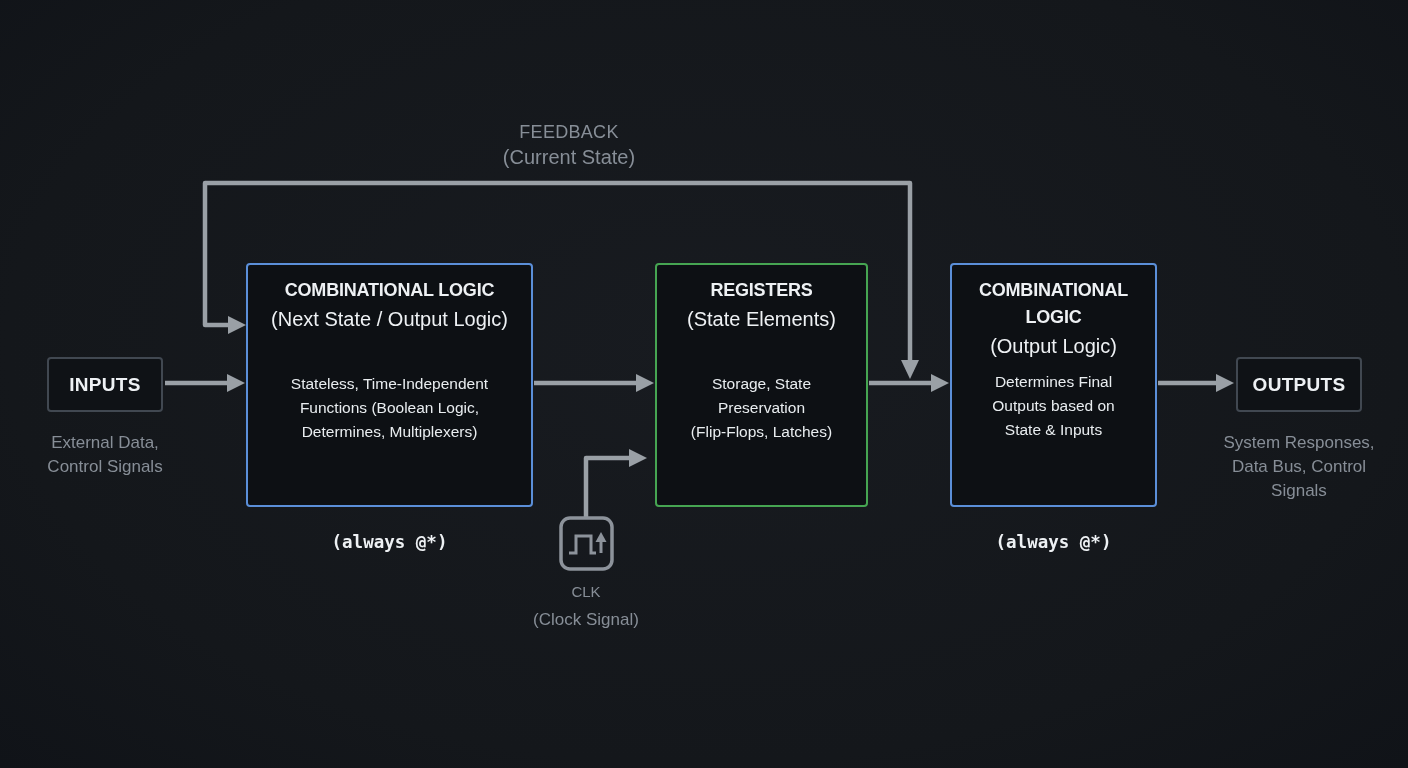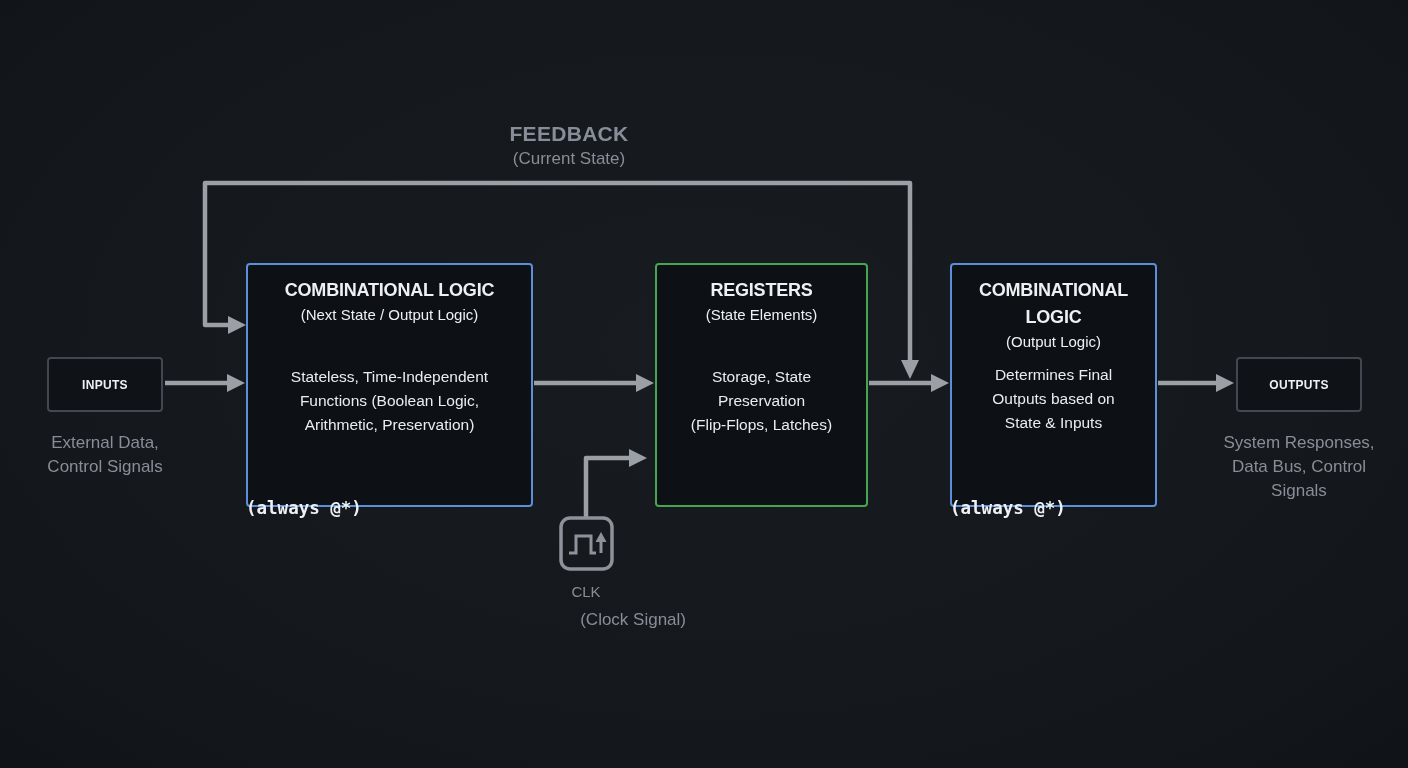--- a/index.html
+++ b/index.html
@@ -18,55 +18,55 @@
   .icon-stroke{stroke:#8d939b;fill:none;}
   .edge-triangle{fill:var(--box_fill,#0d1014);stroke:var(--green,#46a552);stroke-width:3;stroke-linejoin:round;}
 
   .block{
     position:absolute;top:263px;height:244px;box-sizing:border-box;
     background:var(--box_fill,#0d1014);
     border:2.5px solid var(--blue,#5b8fd9);border-radius:4px;
     text-align:center;color:var(--text,#eef1f4);
   }
   .block-title{font-size:18px;font-weight:bold;line-height:1.5;margin-top:12px;white-space:pre-line;letter-spacing:-0.2px;}
-  .block-subtitle{font-size:15px;line-height:1.5;white-space:pre-line;}
+  .block-subtitle{font-size:20px;line-height:1.5;white-space:pre-line;}
   .block-body{font-size:15.5px;line-height:1.55;margin-top:38px;white-space:pre-line;color:#e9edf0;}
 
   .io-box{
     position:absolute;top:357px;height:55px;box-sizing:border-box;
     border:2px solid #414851;border-radius:4px;background:#0f1216;
-    color:var(--text,#eef1f4);font-weight:bold;font-size:12px;letter-spacing:0.3px;
+    color:var(--text,#eef1f4);font-weight:bold;font-size:19px;letter-spacing:0.3px;
     display:flex;align-items:center;justify-content:center;
   }
   #inputs-box{left:47px;width:116px;}
   #outputs-box{left:1236px;width:126px;}
 
   .io-caption{
     position:absolute;top:431px;width:220px;text-align:center;
     color:var(--muted,#868d96);font-size:17px;line-height:1.4;white-space:pre-line;
   }
   #inputs-caption{left:-5px;}
   #outputs-caption{left:1189px;}
 
   .feedback-label{position:absolute;left:419px;top:120px;width:300px;text-align:center;color:var(--muted,#868d96);}
-  .feedback-title{font-size:21px;font-weight:bold;letter-spacing:0.3px;line-height:1.35;}
-  .feedback-subtitle{font-size:17px;line-height:1.35;text-align:center;}
+  .feedback-title{font-size:18px;font-weight:normal;letter-spacing:0.3px;line-height:1.35;}
+  .feedback-subtitle{font-size:20px;line-height:1.35;text-align:center;}
 
   .code{
-    position:absolute;top:498px;
+    position:absolute;top:532px;text-align:center;
     font-family:"DejaVu Sans Mono","Liberation Mono",monospace;
     font-weight:bold;font-size:17.5px;color:var(--text,#eef1f4);
   }
   #code-comb1{left:246px;width:287px;}
   #code-registers{left:606px;width:320px;}
   #code-comb2{left:950px;width:207px;}
 
   .clk-label{position:absolute;left:486px;width:200px;text-align:center;color:var(--muted,#868d96);}
   #clk-name{top:583px;font-size:15px;}
-  #clk-sub{top:610px;font-size:17px;text-align:right;}
+  #clk-sub{top:610px;font-size:17px;}
 </style>
 </head>
 <body style="--background: #15181d; --box_fill: #0d1014; --blue: #5b8fd9; --green: #46a552; --wire: #9aa0a6; --muted: #878e97; --text: #eef1f4;">
 
 <div class="canvas">
 
   <svg class="wire-layer" width="1408" height="768" viewBox="0 0 1408 768">
 
     <g>
       <polyline class="wire" points="910,362 910,183 205,183 205,325 232,325"></polyline>
@@ -120,21 +120,21 @@
     <span>INPUTS</span>
   </div>
   <div class="io-caption" id="inputs-caption">External Data,
 Control Signals</div>
 
   <div class="block" style="left:246px;width:287px;">
     <div class="block-title">COMBINATIONAL LOGIC</div>
     <div class="block-subtitle">(Next State / Output Logic)</div>
     <div class="block-body">Stateless, Time-Independent
 Functions (Boolean Logic,
-Arithmetic, Preservation)</div>
+Determines, Multiplexers)</div>
   </div>
   <div class="code" id="code-comb1">(always @*)</div>
 
   <div class="block" style="left:655px;width:213px;border-color:var(--green,#46a552);">
     <div class="block-title">REGISTERS</div>
     <div class="block-subtitle">(State Elements)</div>
     <div class="block-body">Storage, State
 Preservation
 (Flip-Flops, Latches)</div>
   </div>

